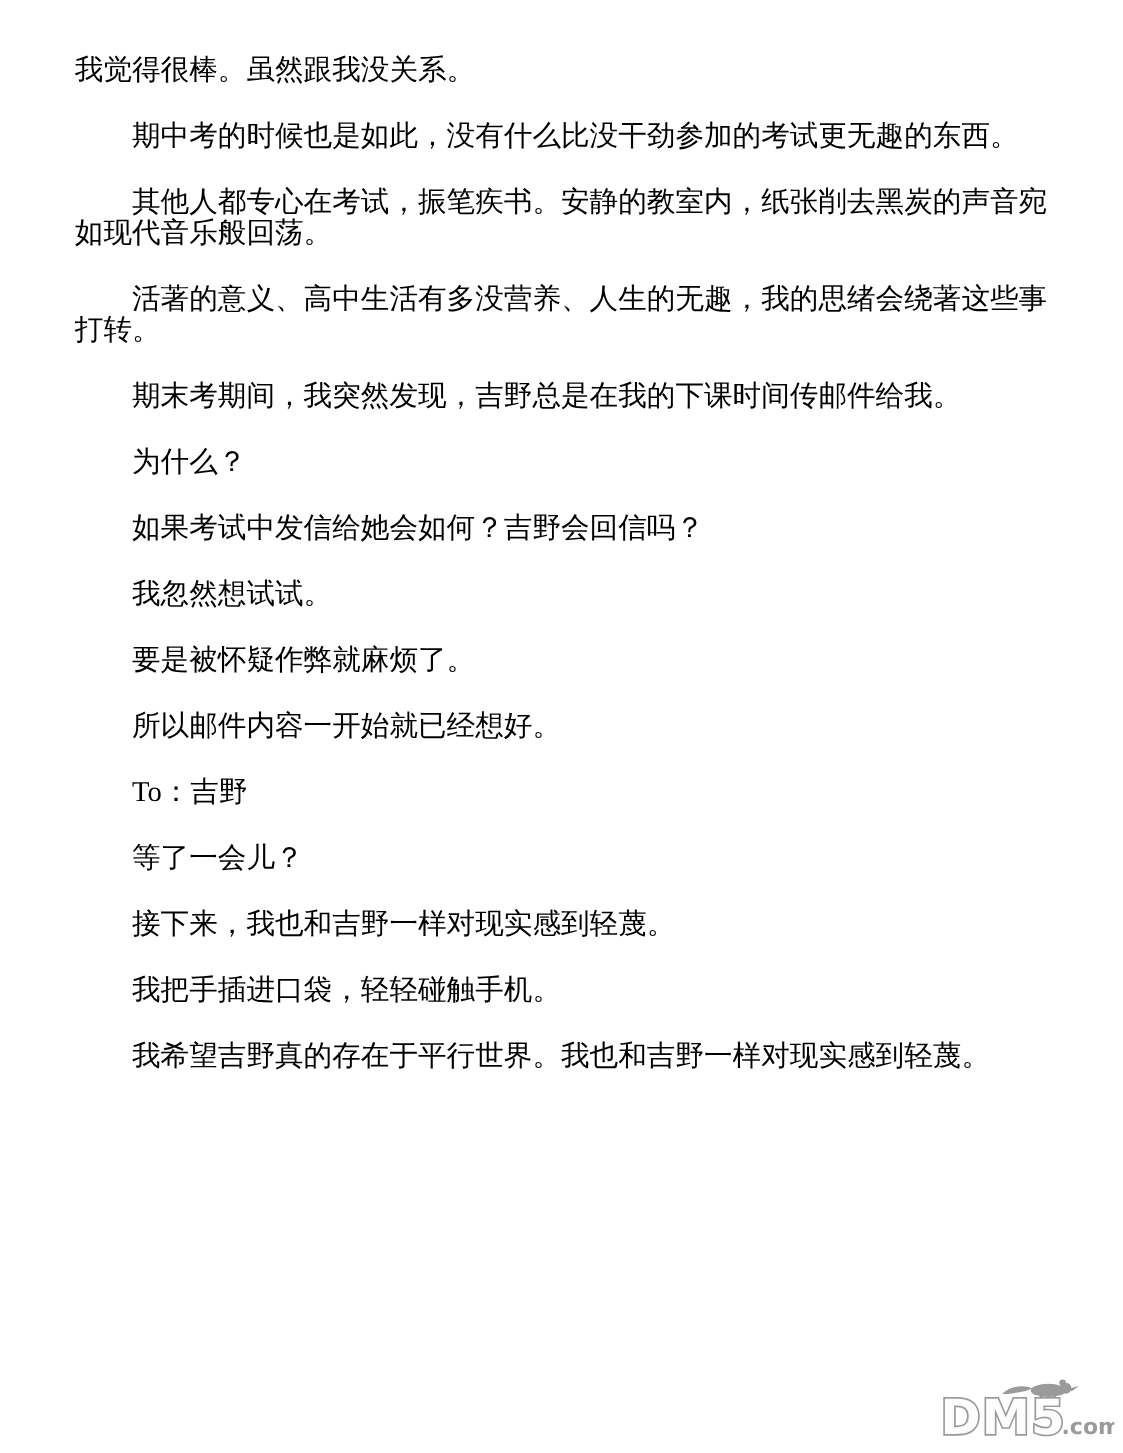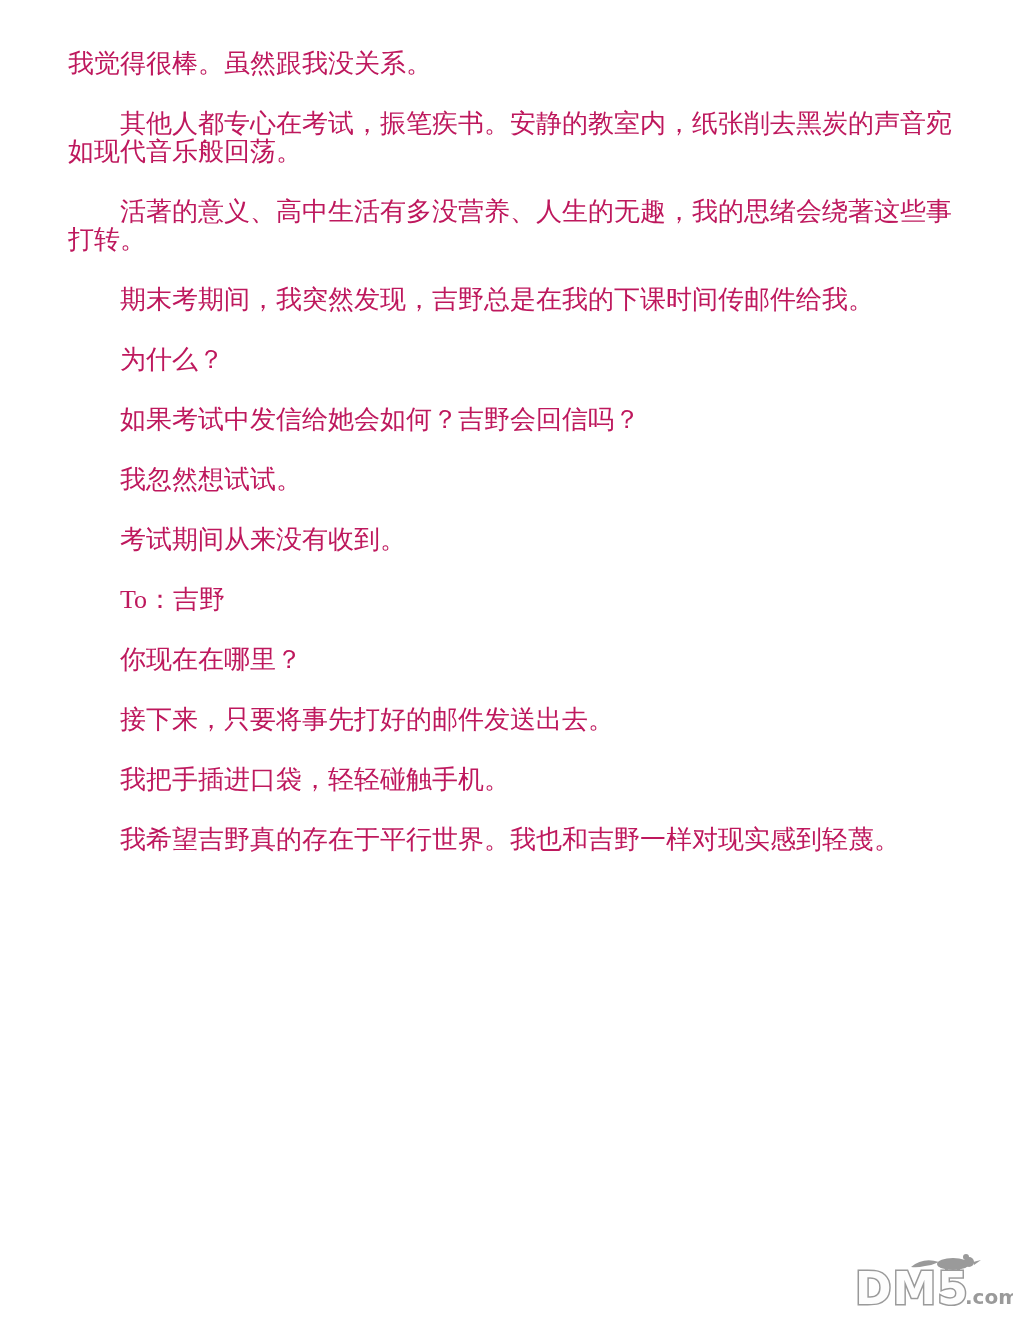--- a/index.html
+++ b/index.html
@@ -12,21 +12,21 @@
     background: #ffffff;
     position: relative;
     overflow: hidden;
   }
   .page {
     position: absolute;
     left: 68px;
     top: 50px;
     width: 901px;
     font-family: "Liberation Serif", "DejaVu Serif", serif;
-    color: #be185d;
+    color: #000000;
   }
   .page p {
     font-size: 26px;
     line-height: 28px;
     margin: 0 0 32px 0;
     text-indent: 2em;
     text-align: left;
     letter-spacing: 0;
   }
   .page p.no-indent {
@@ -54,30 +54,32 @@
   .wm-suffix {
     fill: #9a9a9a;
     font-size: 20px;
   }
 </style>
 </head>
 <body>
 
 <main class="page">
   <p class="no-indent">我觉得很棒。虽然跟我没关系。</p>
+  <p>期中考的时候也是如此，没有什么比没干劲参加的考试更无趣的东西。</p>
   <p>其他人都专心在考试，振笔疾书。安静的教室内，纸张削去黑炭的声音宛如现代音乐般回荡。</p>
   <p>活著的意义、高中生活有多没营养、人生的无趣，我的思绪会绕著这些事打转。</p>
   <p>期末考期间，我突然发现，吉野总是在我的下课时间传邮件给我。</p>
   <p>为什么？</p>
   <p>如果考试中发信给她会如何？吉野会回信吗？</p>
   <p>我忽然想试试。</p>
-  <p>考试期间从来没有收到。</p>
+  <p>要是被怀疑作弊就麻烦了。</p>
+  <p>所以邮件内容一开始就已经想好。</p>
   <p>To：吉野</p>
-  <p>你现在在哪里？</p>
-  <p>接下来，只要将事先打好的邮件发送出去。</p>
+  <p>等了一会儿？</p>
+  <p>接下来，我也和吉野一样对现实感到轻蔑。</p>
   <p>我把手插进口袋，轻轻碰触手机。</p>
   <p>我希望吉野真的存在于平行世界。我也和吉野一样对现实感到轻蔑。</p>
 </main>
 
 <svg class="watermark" viewBox="0 0 160 60" xmlns="http://www.w3.org/2000/svg" aria-hidden="true">
 
   <g fill="#9a9a9a" stroke="none">
     <path d="M58 14 Q70 4 86 9 Q80 12 72 13 Q64 15 58 14 Z"></path>
     <ellipse cx="100" cy="11" rx="16" ry="6"></ellipse>
     <circle cx="116" cy="9" r="5"></circle>

